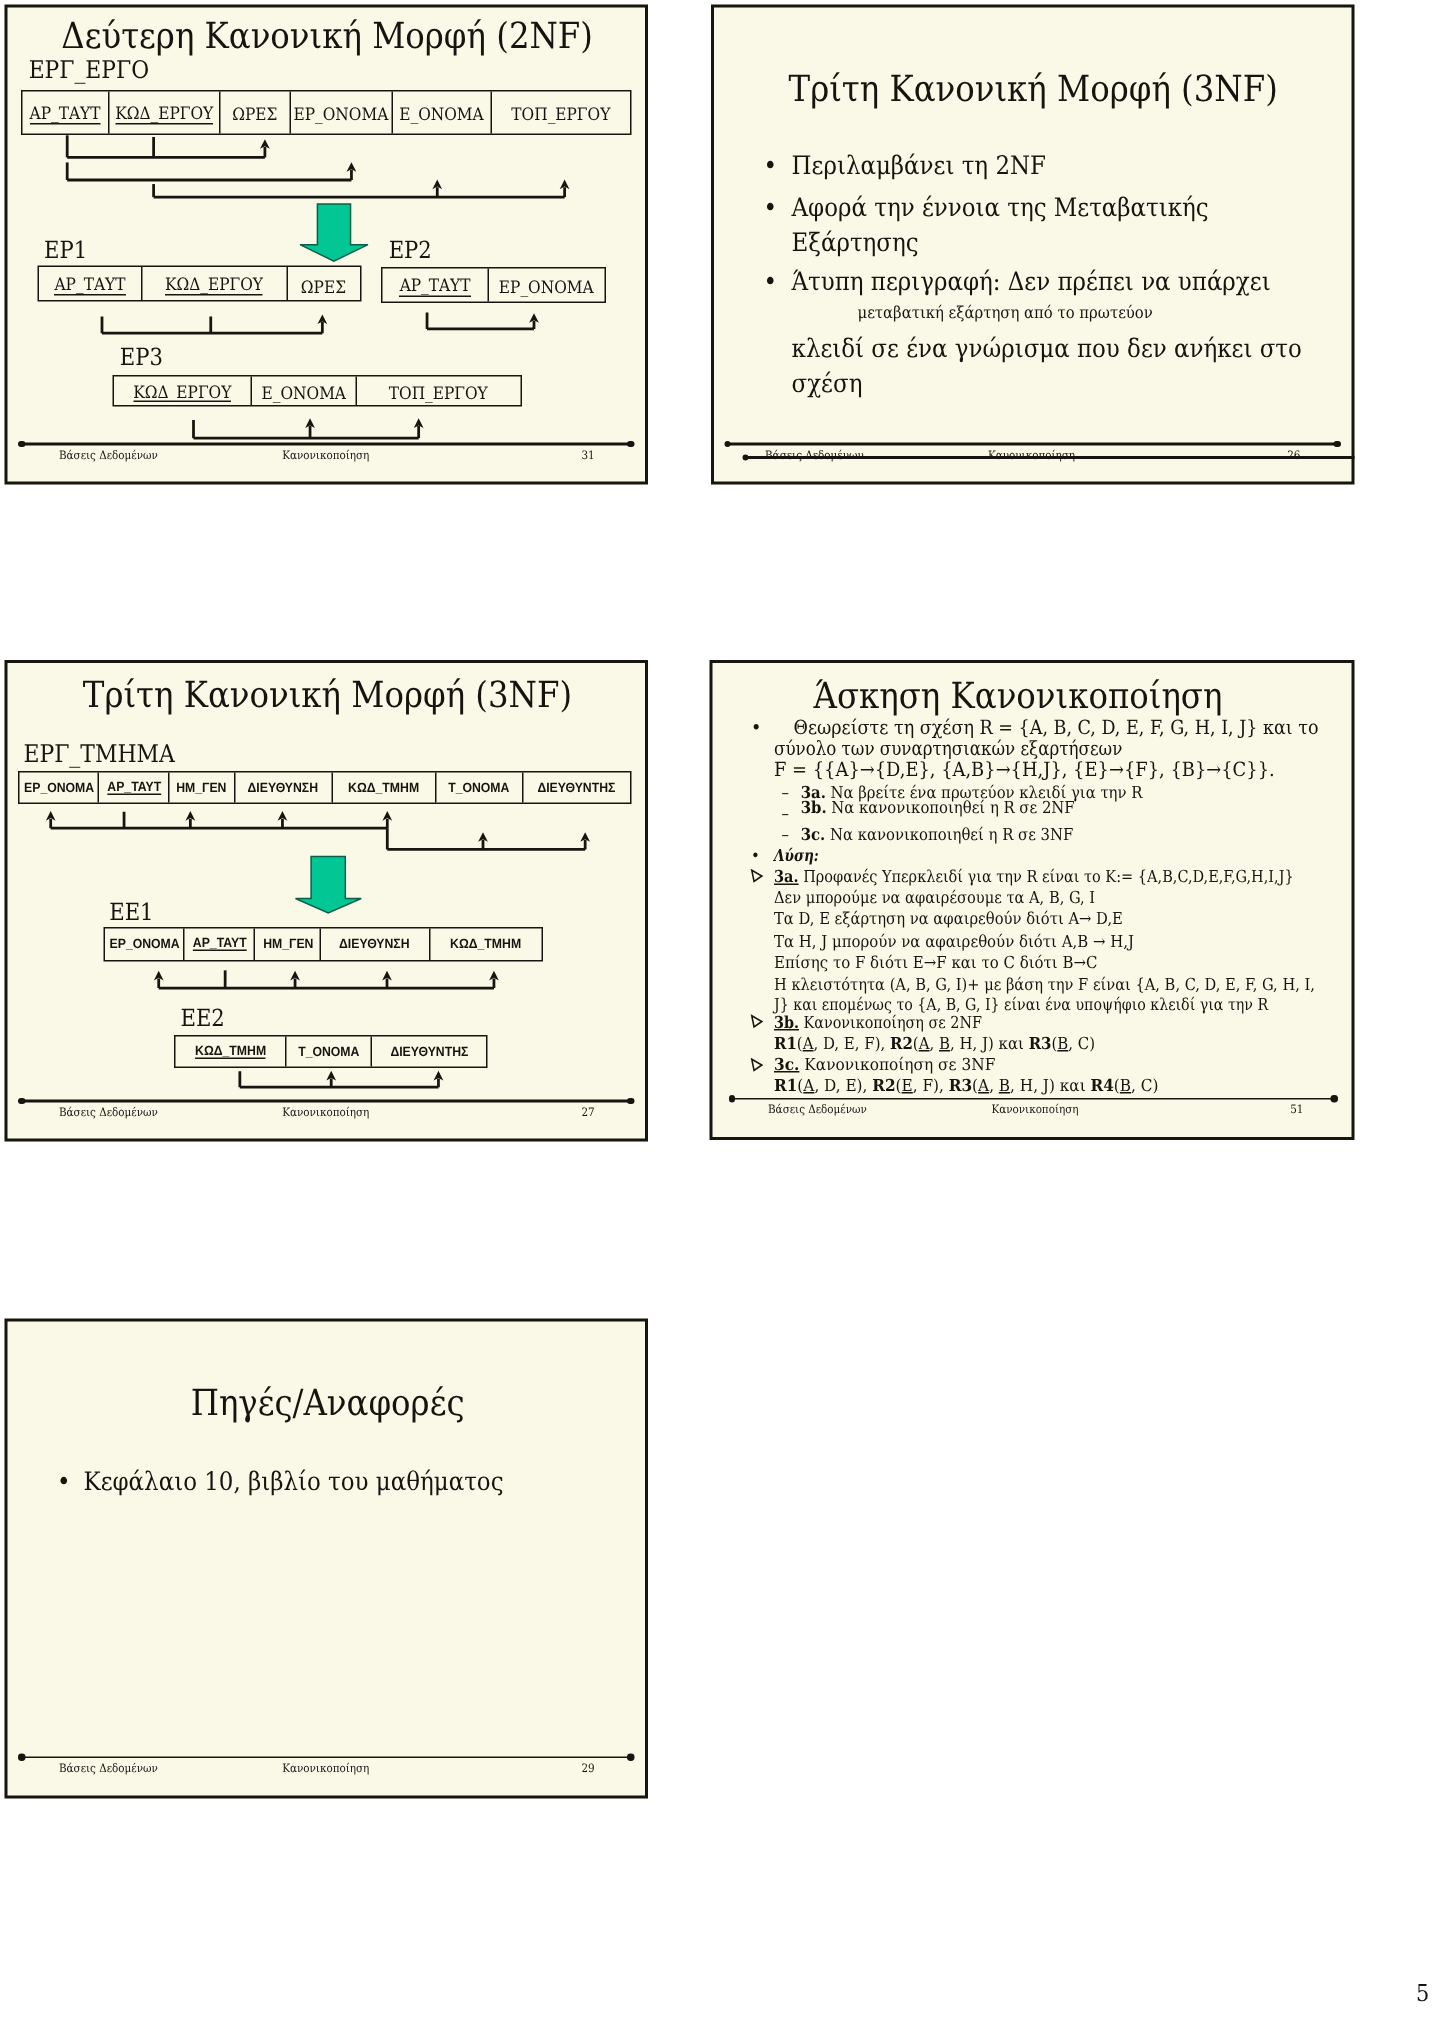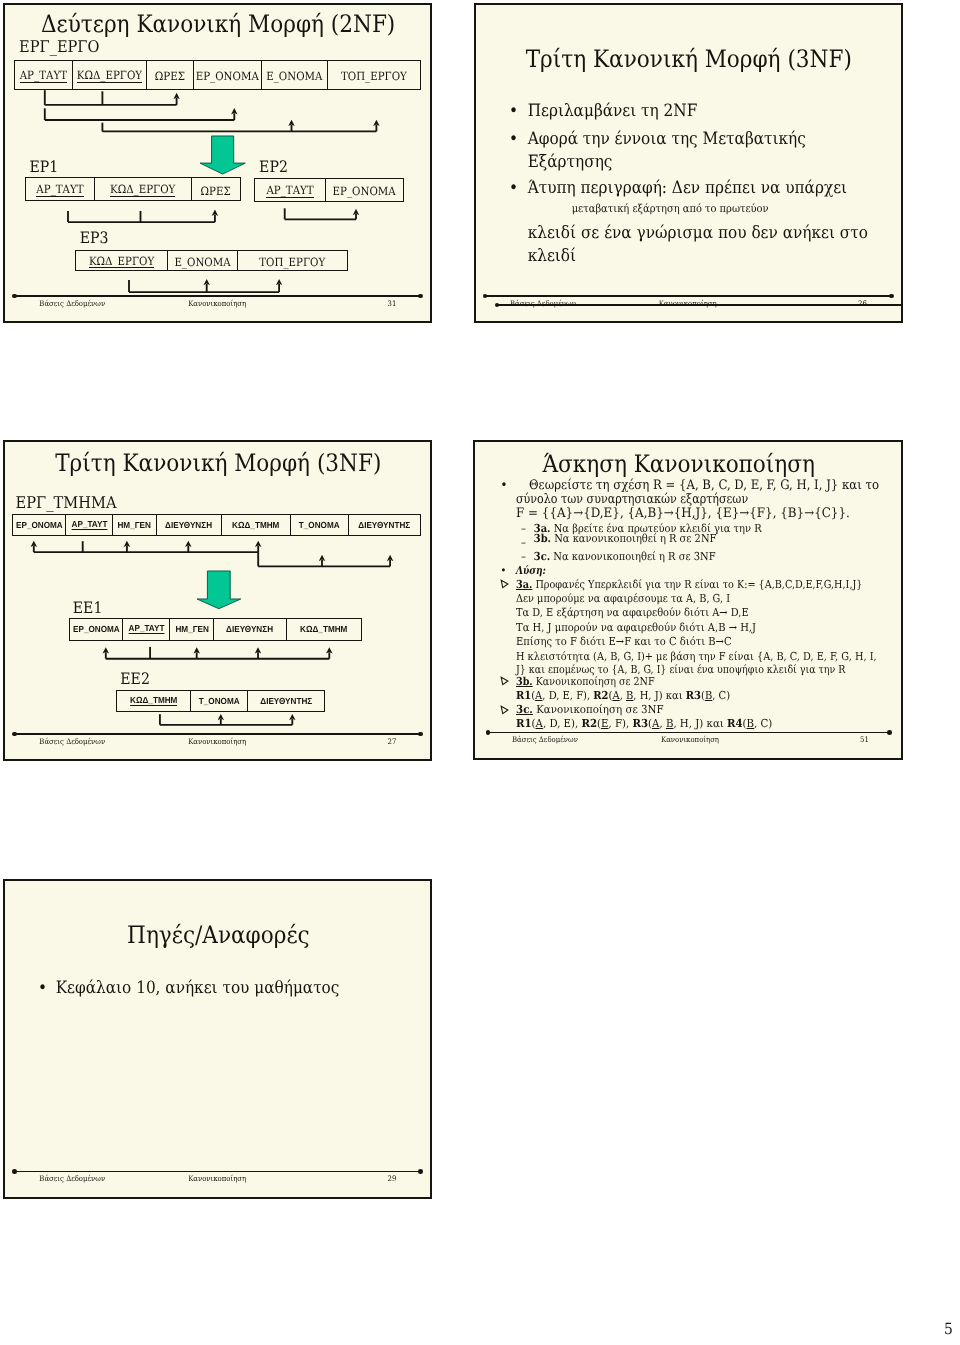--- a/index.html
+++ b/index.html
@@ -296,24 +296,24 @@
 
 <div class="txt" style="left:509.0px;top:102.5px;font-size:17.0px;">•</div>
 <div class="txt" style="left:527.7px;top:102.5px;font-size:17.0px;">Περιλαμβάνει τη 2NF</div>
 <div class="txt" style="left:509.0px;top:131.4px;font-size:17.0px;">•</div>
 <div class="txt" style="left:527.7px;top:131.4px;font-size:17.0px;">Αφορά την έννοια της Μεταβατικής</div>
 <div class="txt" style="left:527.7px;top:154.0px;font-size:17.0px;">Εξάρτησης</div>
 <div class="txt" style="left:509.0px;top:179.8px;font-size:17.0px;">•</div>
 <div class="txt" style="left:527.7px;top:179.8px;font-size:17.0px;">Άτυπη περιγραφή: Δεν πρέπει να υπάρχει</div>
 <div class="txt" style="left:527.7px;top:202.7px;font-size:11px;margin-left:44px;">μεταβατική εξάρτηση από το πρωτεύον</div>
 <div class="txt" style="left:527.7px;top:225.3px;font-size:17.0px;">κλειδί σε ένα γνώρισμα που δεν ανήκει στο</div>
-<div class="txt" style="left:527.7px;top:247.8px;font-size:17.0px;">κλειδί</div>
+<div class="txt" style="left:527.7px;top:247.8px;font-size:17.0px;">σχέση</div>
 
 <div class="txt" style="left:38.0px;top:980.0px;font-size:17.0px;">•</div>
-<div class="txt" style="left:55.7px;top:980.0px;font-size:17.0px;">Κεφάλαιο 10, ανήκει του μαθήματος</div>
+<div class="txt" style="left:55.7px;top:980.0px;font-size:17.0px;">Κεφάλαιο 10, βιβλίο του μαθήματος</div>
 
 <div class="txt" style="left:500.6px;top:479.36px;font-size:13.0px;">•</div>
 <div class="txt" style="left:529px;top:479.36px;font-size:13.0px;transform:scaleX(1.0004);transform-origin:left top;">Θεωρείστε τη σχέση R = {A, B, C, D, E, F, G, H, I, J} και το</div>
 <div class="txt" style="left:516.2px;top:493.01px;font-size:13.0px;transform:scaleX(0.9505);transform-origin:left top;">σύνολο των συναρτησιακών εξαρτήσεων</div>
 <div class="txt" style="left:516.2px;top:506.51px;font-size:13.0px;transform:scaleX(1.0189);transform-origin:left top;">F = {{A}→{D,E}, {A,B}→{H,J}, {E}→{F}, {B}→{C}}.</div>
 <div class="txt" style="left:521.0px;top:523.16px;font-size:11.0px;">–</div>
 <div class="txt" style="left:533.8px;top:523.16px;font-size:11.0px;"><b>3a.</b> Να βρείτε ένα πρωτεύον κλειδί για την R</div>
 <div class="txt" style="left:521.0px;top:536.81px;font-size:11.0px;">–</div>
 <div class="txt" style="left:533.8px;top:533px;font-size:11.0px;"><b>3b.</b> Να κανονικοποιηθεί η R σε 2NF</div>
 <div class="txt" style="left:521.0px;top:550.66px;font-size:11.0px;">–</div>

